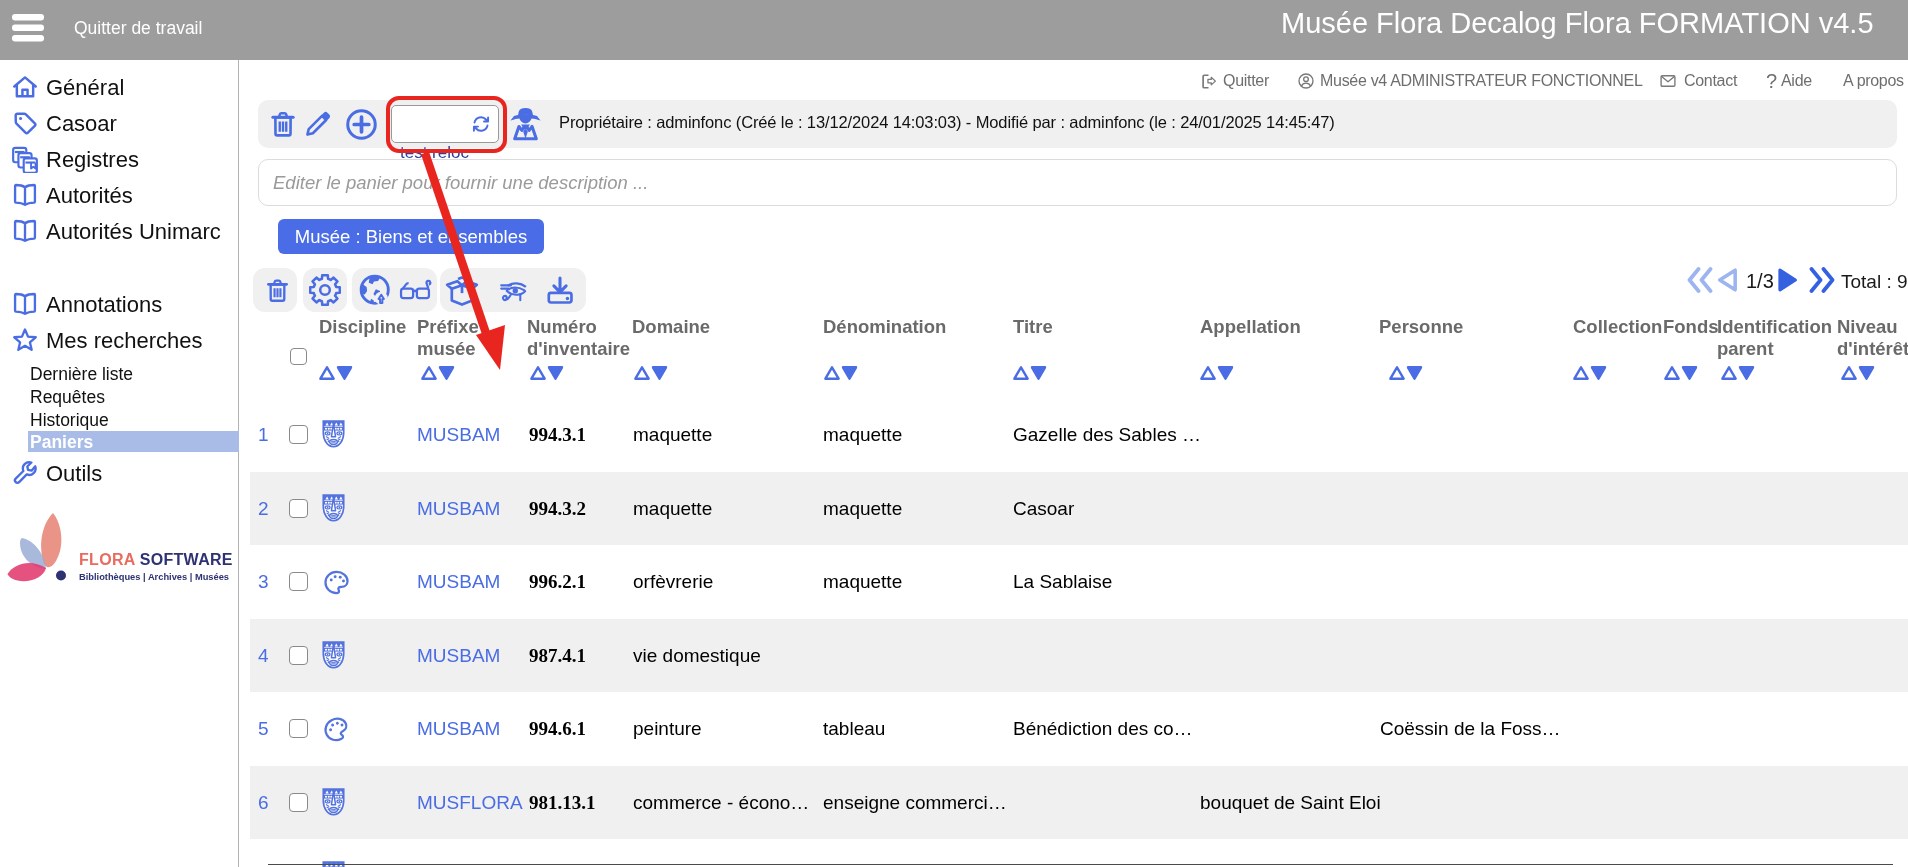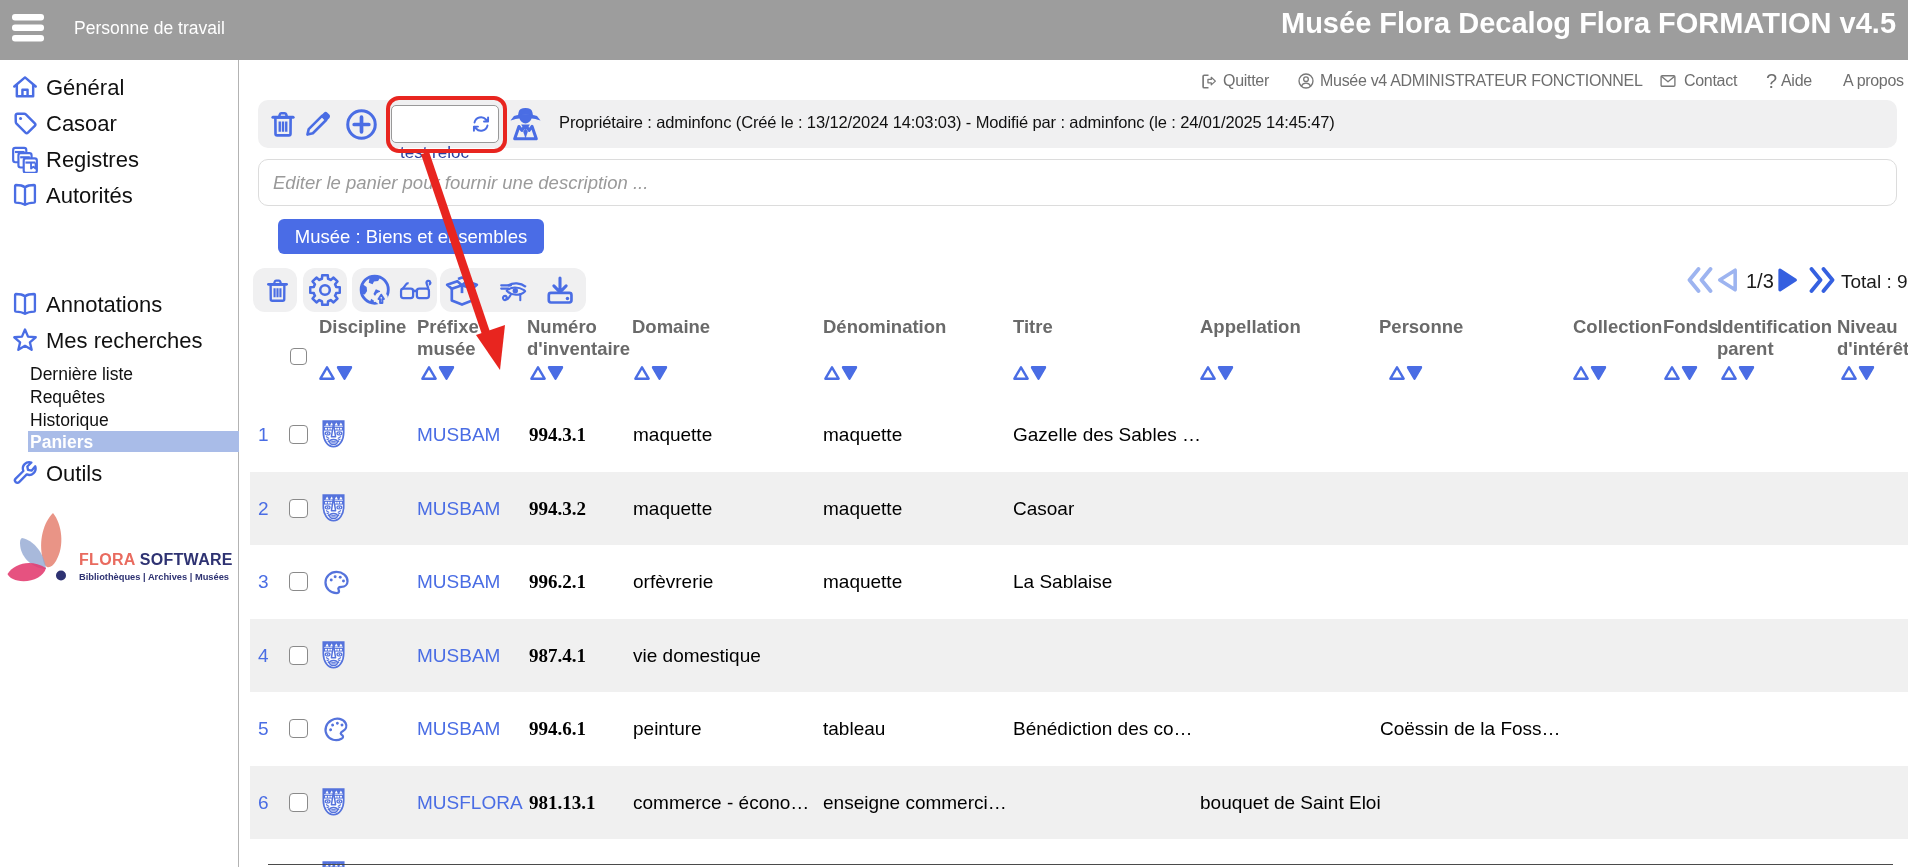--- a/index.html
+++ b/index.html
@@ -4,21 +4,21 @@
 <style>
 html,body{margin:0;padding:0;background:#fff;font-family:"Liberation Sans",sans-serif;}
 #root{position:relative;width:1908px;height:867px;overflow:hidden;}
 .abs{position:absolute;}
 .nw{white-space:nowrap;}
 .blue{color:#4a6de4;}
 svg.ic{display:block;}
 
 #topbar{position:absolute;left:0;top:0;width:1908px;height:60px;background:#9d9d9d;}
 #espaces{position:absolute;left:74px;top:18px;color:#fff;font-size:17.5px;}
-#apptitle{position:absolute;left:1281px;top:7px;color:#fff;font-size:29px;font-weight:bold;white-space:nowrap;}
+#apptitle{position:absolute;left:1281px;top:7px;color:#fff;font-size:29px;font-weight:normal;white-space:nowrap;}
 
 #sidebar{position:absolute;left:0;top:60px;width:239px;height:807px;background:#fff;border-right:1px solid #b3b3b3;box-sizing:border-box;}
 .mitem{position:absolute;left:0;width:239px;height:30px;}
 .mitem .micon{position:absolute;left:11px;top:0px;color:#4a6de4;}
 .mitem .mlabel{position:absolute;left:46px;top:2px;font-size:22px;color:#111;}
 .subitem{position:absolute;left:30px;font-size:17.5px;color:#111;}
 
 .toplink{position:absolute;top:72px;font-size:16px;letter-spacing:-0.3px;color:#6e6e6e;white-space:nowrap;}
 .tlic{position:absolute;top:72px;color:#787878;}
 
@@ -211,21 +211,21 @@
 </svg>
 
 <div id="topbar">
   <svg class="abs" style="left:12px;top:14px" width="32" height="34">
         <g fill="#fff">
           <rect x="0" y="0" width="32" height="6.5" rx="3"></rect>
           <rect x="0" y="10.5" width="32" height="6.5" rx="3"></rect>
           <rect x="0" y="21" width="32" height="6.5" rx="3"></rect>
         </g>
       </svg>
-  <div id="espaces">Personne de travail</div>
+  <div id="espaces">Quitter de travail</div>
   <div id="apptitle">Musée Flora Decalog Flora FORMATION v4.5</div>
 </div>
 
 <div id="sidebar"></div>
 <div class="mitem" style="top:73px">
       <svg class="micon ic" width="28" height="28">
         <use href="#i-home"></use>
       </svg>
       <div class="mlabel">Général</div>
     </div>
@@ -239,20 +239,26 @@
       <svg class="micon ic" width="28" height="28">
         <use href="#i-reg"></use>
       </svg>
       <div class="mlabel">Registres</div>
     </div>
 <div class="mitem" style="top:181px">
       <svg class="micon ic" width="28" height="28">
         <use href="#i-book"></use>
       </svg>
       <div class="mlabel">Autorités</div>
+    </div>
+<div class="mitem" style="top:217px">
+      <svg class="micon ic" width="28" height="28">
+        <use href="#i-book"></use>
+      </svg>
+      <div class="mlabel">Autorités Unimarc</div>
     </div>
 <div class="mitem" style="top:290px">
       <svg class="micon ic" width="28" height="28">
         <use href="#i-book"></use>
       </svg>
       <div class="mlabel">Annotations</div>
     </div>
 <div class="mitem" style="top:326px">
       <svg class="micon ic" width="28" height="28">
         <use href="#i-star"></use>

